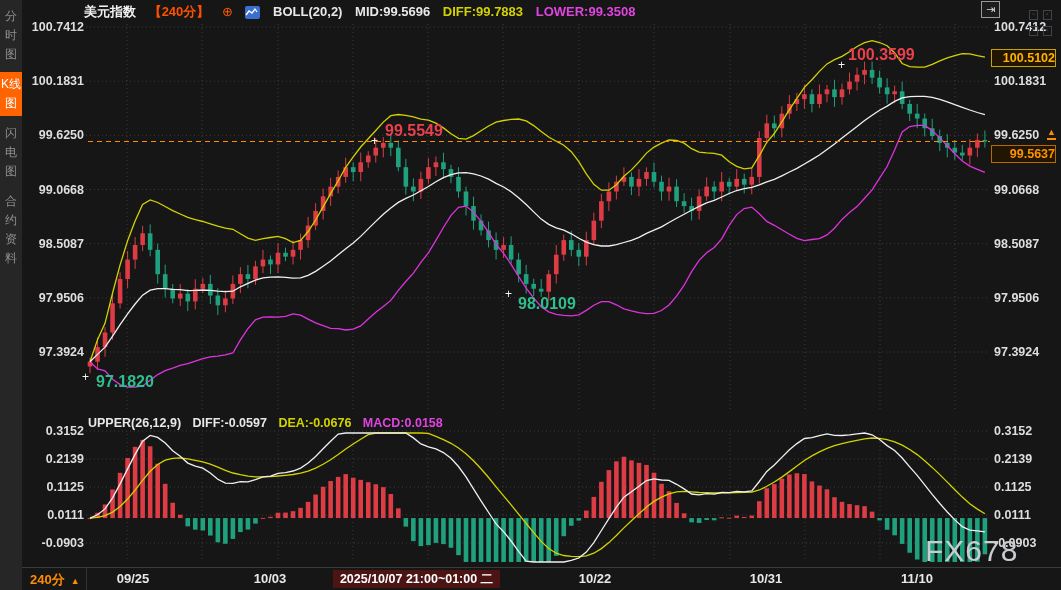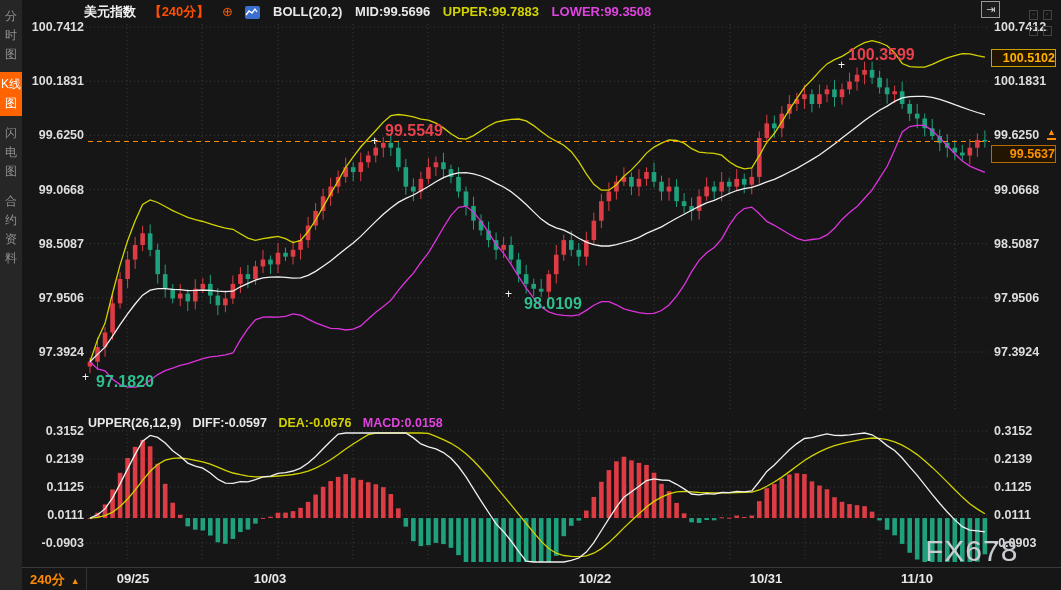--- a/index.html
+++ b/index.html
@@ -478,21 +478,21 @@
   <span class="sym">美元指数</span>
   <span class="per">【240分】</span>
   <span class="ico-toggle">⊕</span>
   <span class="ico-chart">
     <svg width="13" height="11" style="position:static">
         <polyline points="1,8 4,4 7,6 10,2 12,5" fill="none" stroke="#fff" stroke-width="1.3"></polyline>
       </svg>
   </span>
   <span class="w">BOLL(20,2)</span>
   <span class="w">MID:99.5696</span>
-  <span class="yl">UPPER:99.7883</span>
+  <span class="yl">DIFF:99.7883</span>
   <span class="mg">LOWER:99.3508</span>
 </div>
 
 <div id="jumpend">⇥</div>
 <div id="cornericons">
   <span>▫</span>
   <span>▫</span>
   <span>▫</span>
   <span>▫</span>
 </div>
@@ -506,20 +506,21 @@
   <span class="w">DIFF:-0.0597</span>
   <span class="yl">DEA:-0.0676</span>
   <span class="mg">MACD:0.0158</span>
 </div>
 
 <div id="botbar">
   <div id="period">
     <span>240分</span><span class="arr">▲</span>
   </div>
   <div id="perdiv"></div>
+  <div id="datebox">2025/10/07 21:00~01:00 二</div>
 <div class="dlbl" style="left: 111px;">09/25</div>
     <div class="dlbl" style="left: 248px;">10/03</div>
     <div class="dlbl" style="left: 573px;">10/22</div>
     <div class="dlbl" style="left: 744px;">10/31</div>
     <div class="dlbl" style="left: 895px;">11/10</div>
   </div>
 
 <div id="wm">FX678</div>
 
 <div class="axlbl axl" style="top: 20px;">100.7412</div>
@@ -543,16 +544,16 @@
 <div class="axlbl axl" style="top: 480px;">0.1125</div>
 <div class="axlbl axr" style="top: 480px;">0.1125</div>
 <div class="axlbl axl" style="top: 508px;">0.0111</div>
 <div class="axlbl axr" style="top: 508px;">0.0111</div>
 <div class="axlbl axl" style="top: 536px;">-0.0903</div>
 <div class="axlbl axr" style="top: 536px;">-0.0903</div>
 <div class="ann" style="left: 385px; top: 122px; color: rgb(232, 65, 77);">99.5549</div>
 <div class="cross" style="left: 371px; top: 134px;">+</div>
 <div class="ann" style="left: 848px; top: 46px; color: rgb(232, 65, 77);">100.3599</div>
 <div class="cross" style="left: 838px; top: 58px;">+</div>
-<div class="ann" style="left: 518px; top: 295px; color: rgb(47, 191, 143); margin-left: 6px;">98.0109</div>
+<div class="ann" style="left: 518px; top: 295px; color: rgb(47, 191, 143);">98.0109</div>
 <div class="cross" style="left: 505px; top: 287px;">+</div>
 <div class="ann" style="left: 96px; top: 373px; color: rgb(47, 191, 143);">97.1820</div>
 <div class="cross" style="left: 82px; top: 370px;">+</div>
 
 </body></html>

